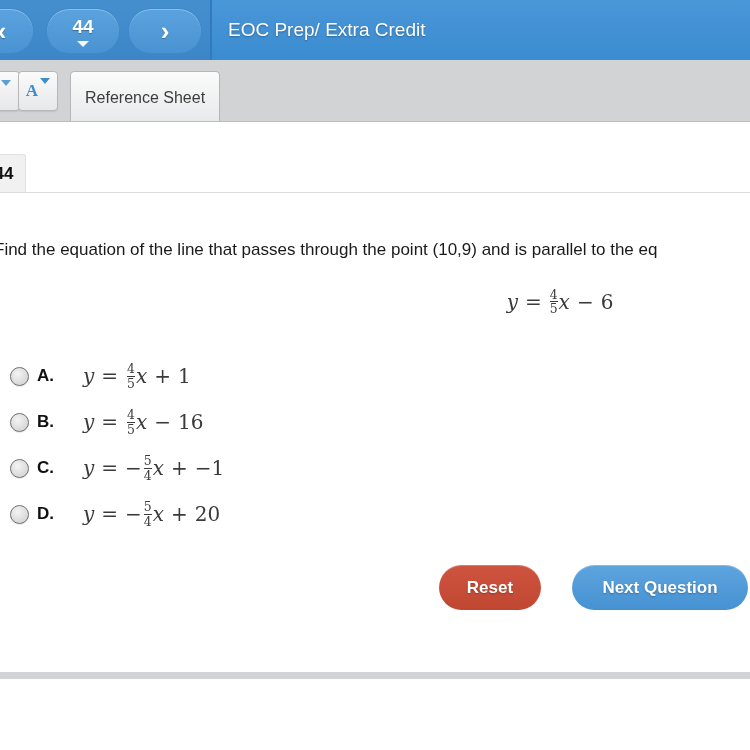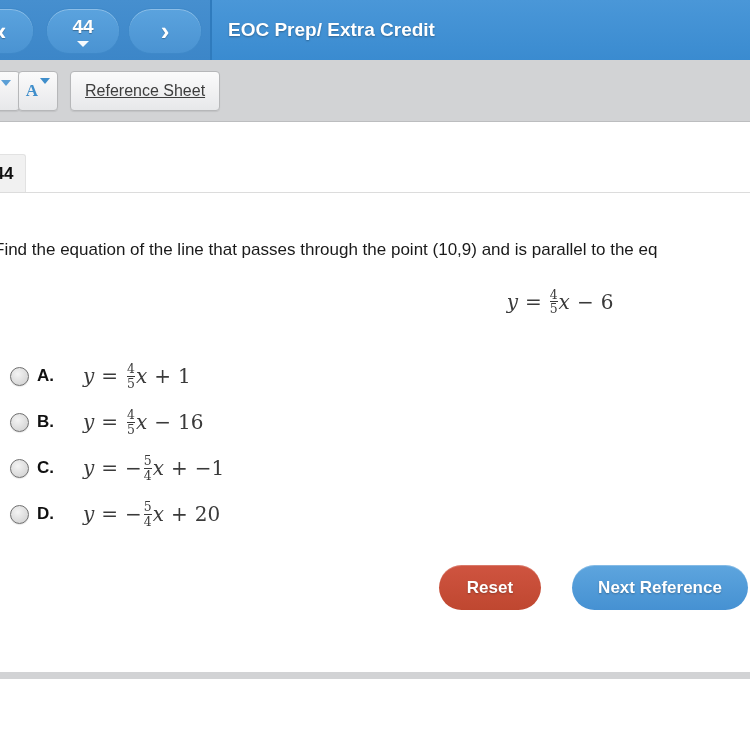--- a/index.html
+++ b/index.html
@@ -71,21 +71,21 @@
     opacity: 0.95;
   }
   .nav-title {
     position: absolute;
     left: 228px; top: 0;
     height: 60px;
     display: flex;
     align-items: center;
     color: #ffffff;
     font-size: 19px;
-    font-weight: bold;
+    font-weight: normal;
     text-shadow: 0 1px 2px rgba(0,0,0,0.30);
     white-space: nowrap;
   }
 
   
   .toolbar {
     position: absolute;
     left: 0; top: 60px;
     width: 750px; height: 61px;
     background: #d2d3d5;
@@ -125,24 +125,23 @@
   .font-caret {
     width: 0; height: 0;
     border-left: 5px solid transparent;
     border-right: 5px solid transparent;
     border-top: 6px solid #3f8ecb;
     align-self: flex-start;
     margin-top: 6px;
   }
   .tool-ref {
     left: 70px;
-    padding: 0 14px;
+    padding: 7px 14px;
     color: #3d3d3d;
     font-size: 16px;
-    text-decoration: underline;
   }
 
   
   .tabstrip {
     position: absolute;
     left: 0; top: 122px;
     width: 750px; height: 70px;
     background: #ffffff;
     border-bottom: 1px solid #dcdcdc;
     overflow: hidden;
@@ -434,20 +433,20 @@
       </span>
     </div>
 
   </div>
 
   <div class="actions">
     <div class="btn btn-reset">
       <span>Reset</span>
     </div>
     <div class="btn btn-next">
-      <span>Next Reference</span>
+      <span>Next Question</span>
     </div>
   </div>
 
 </div>
 
 <div class="bottom-divider"></div>
 <div class="bottom-area"></div>
 
 </body></html>

